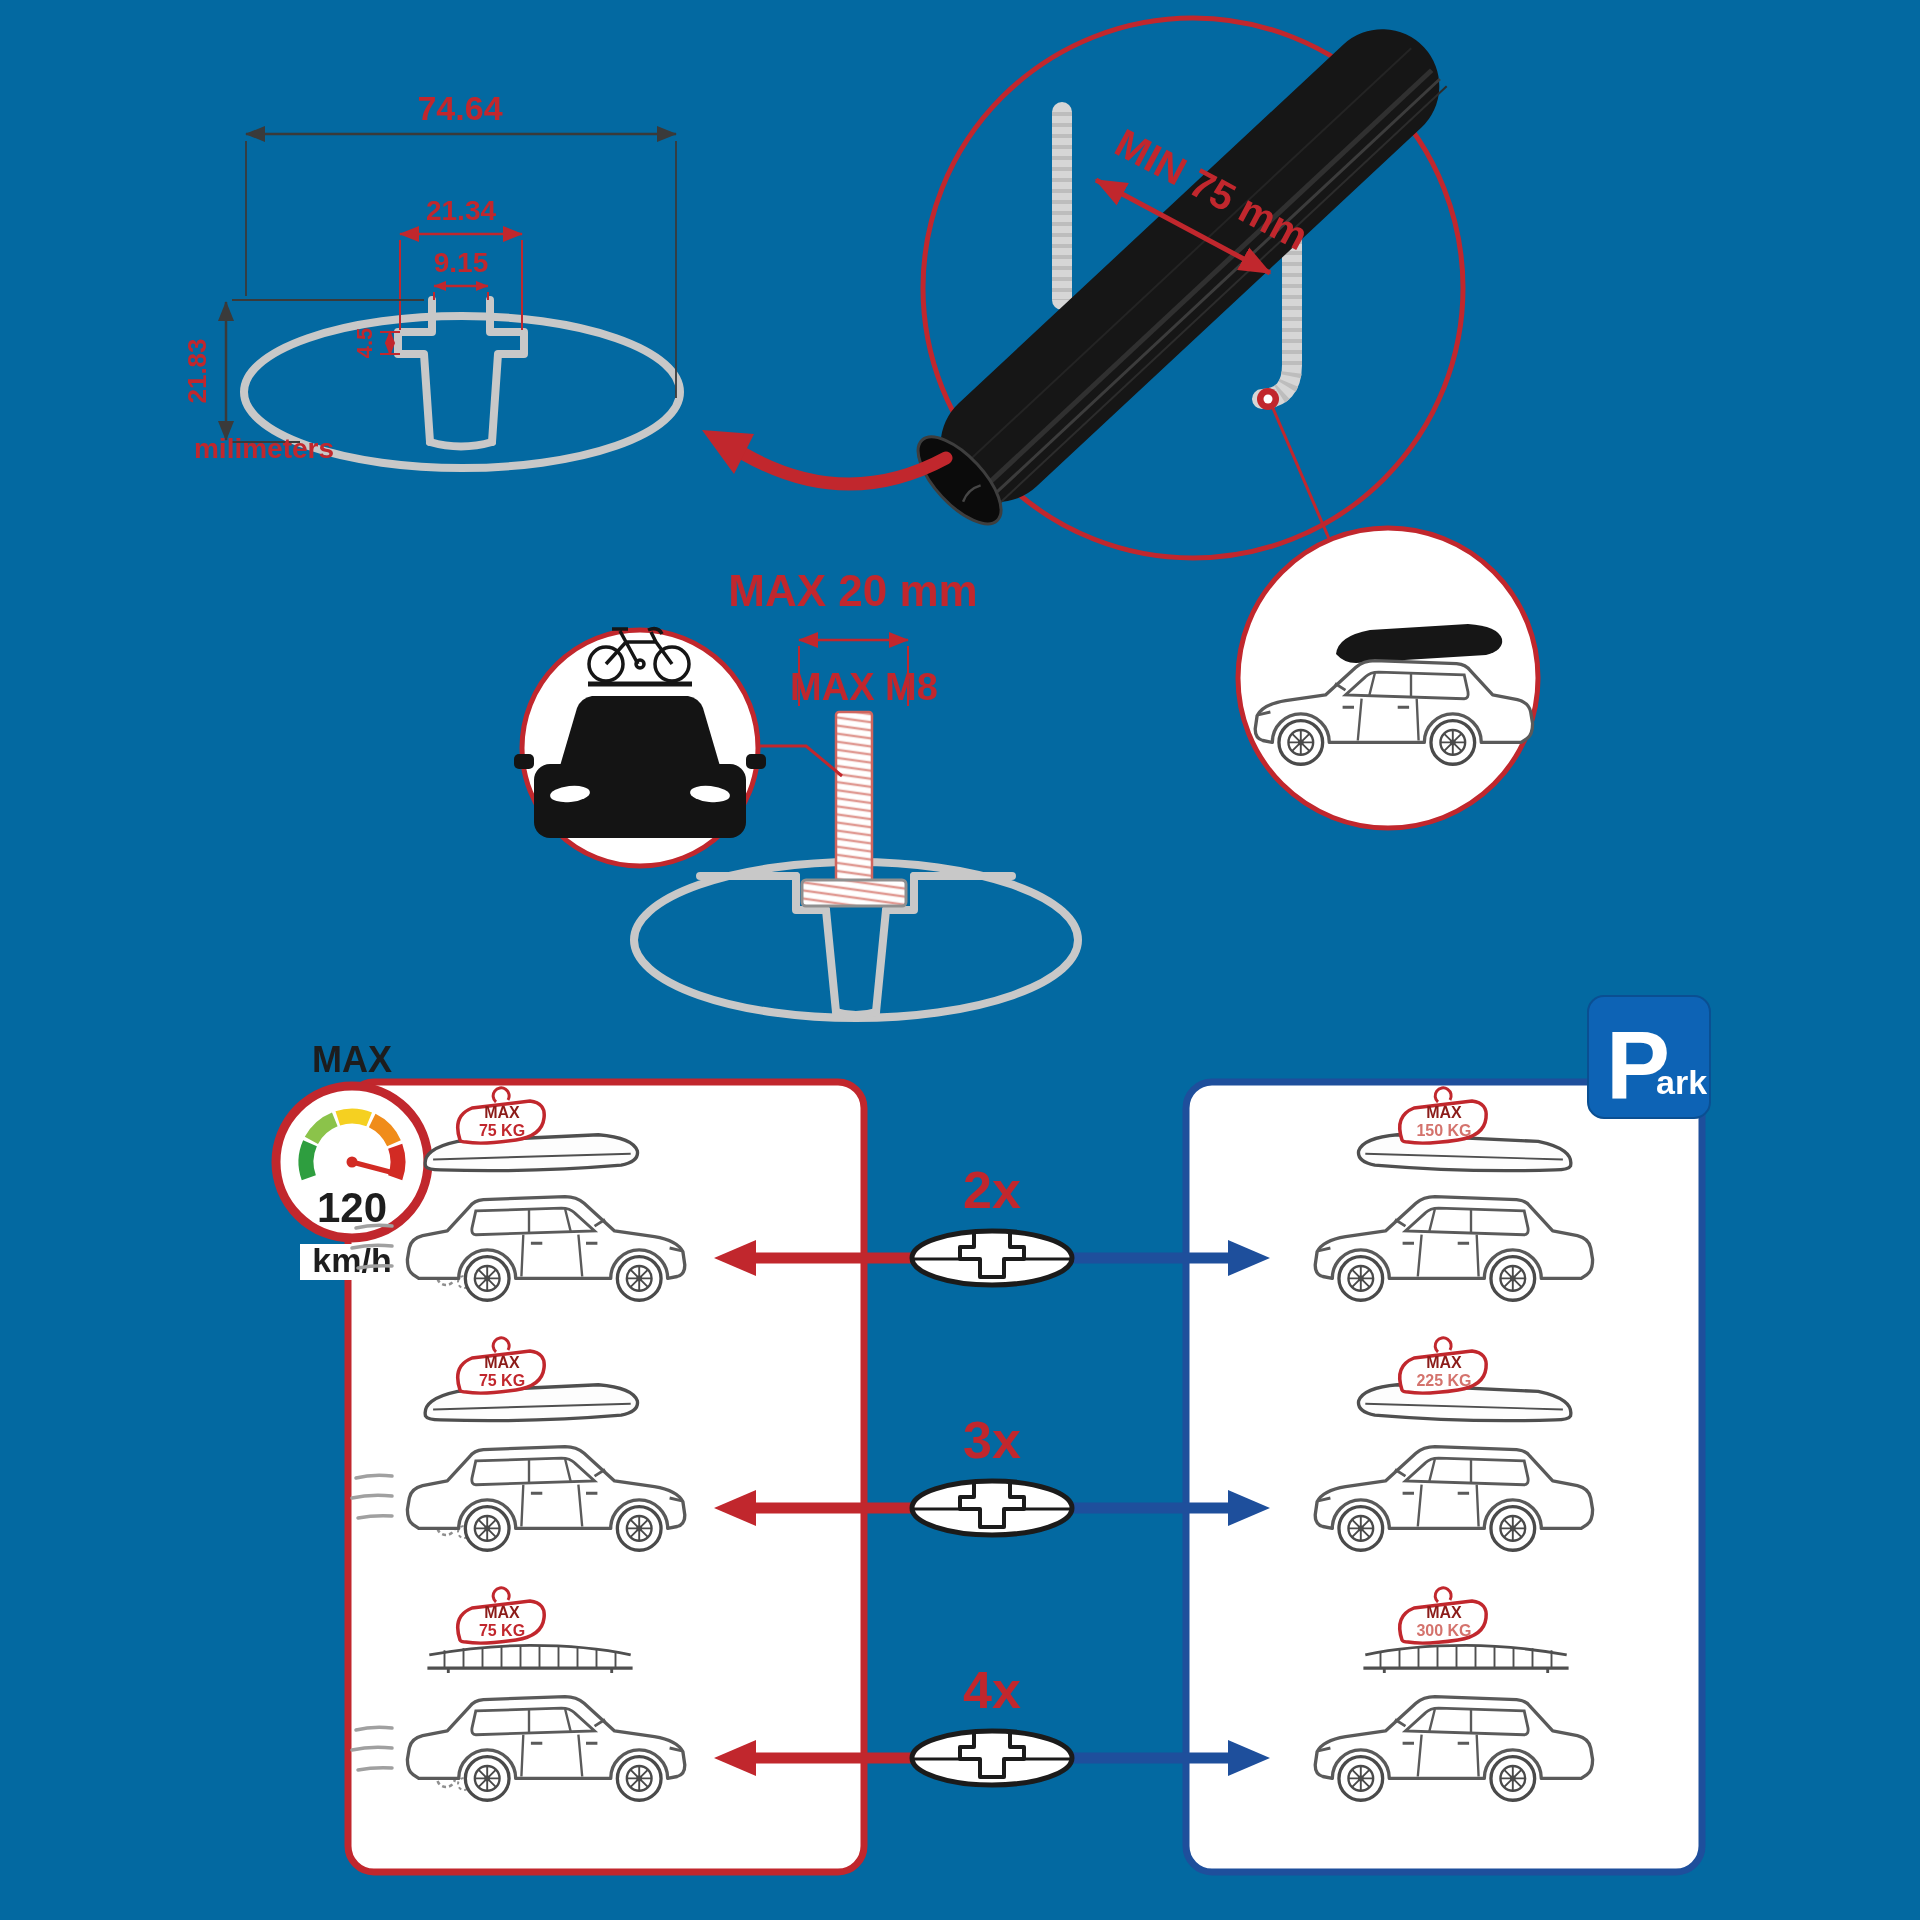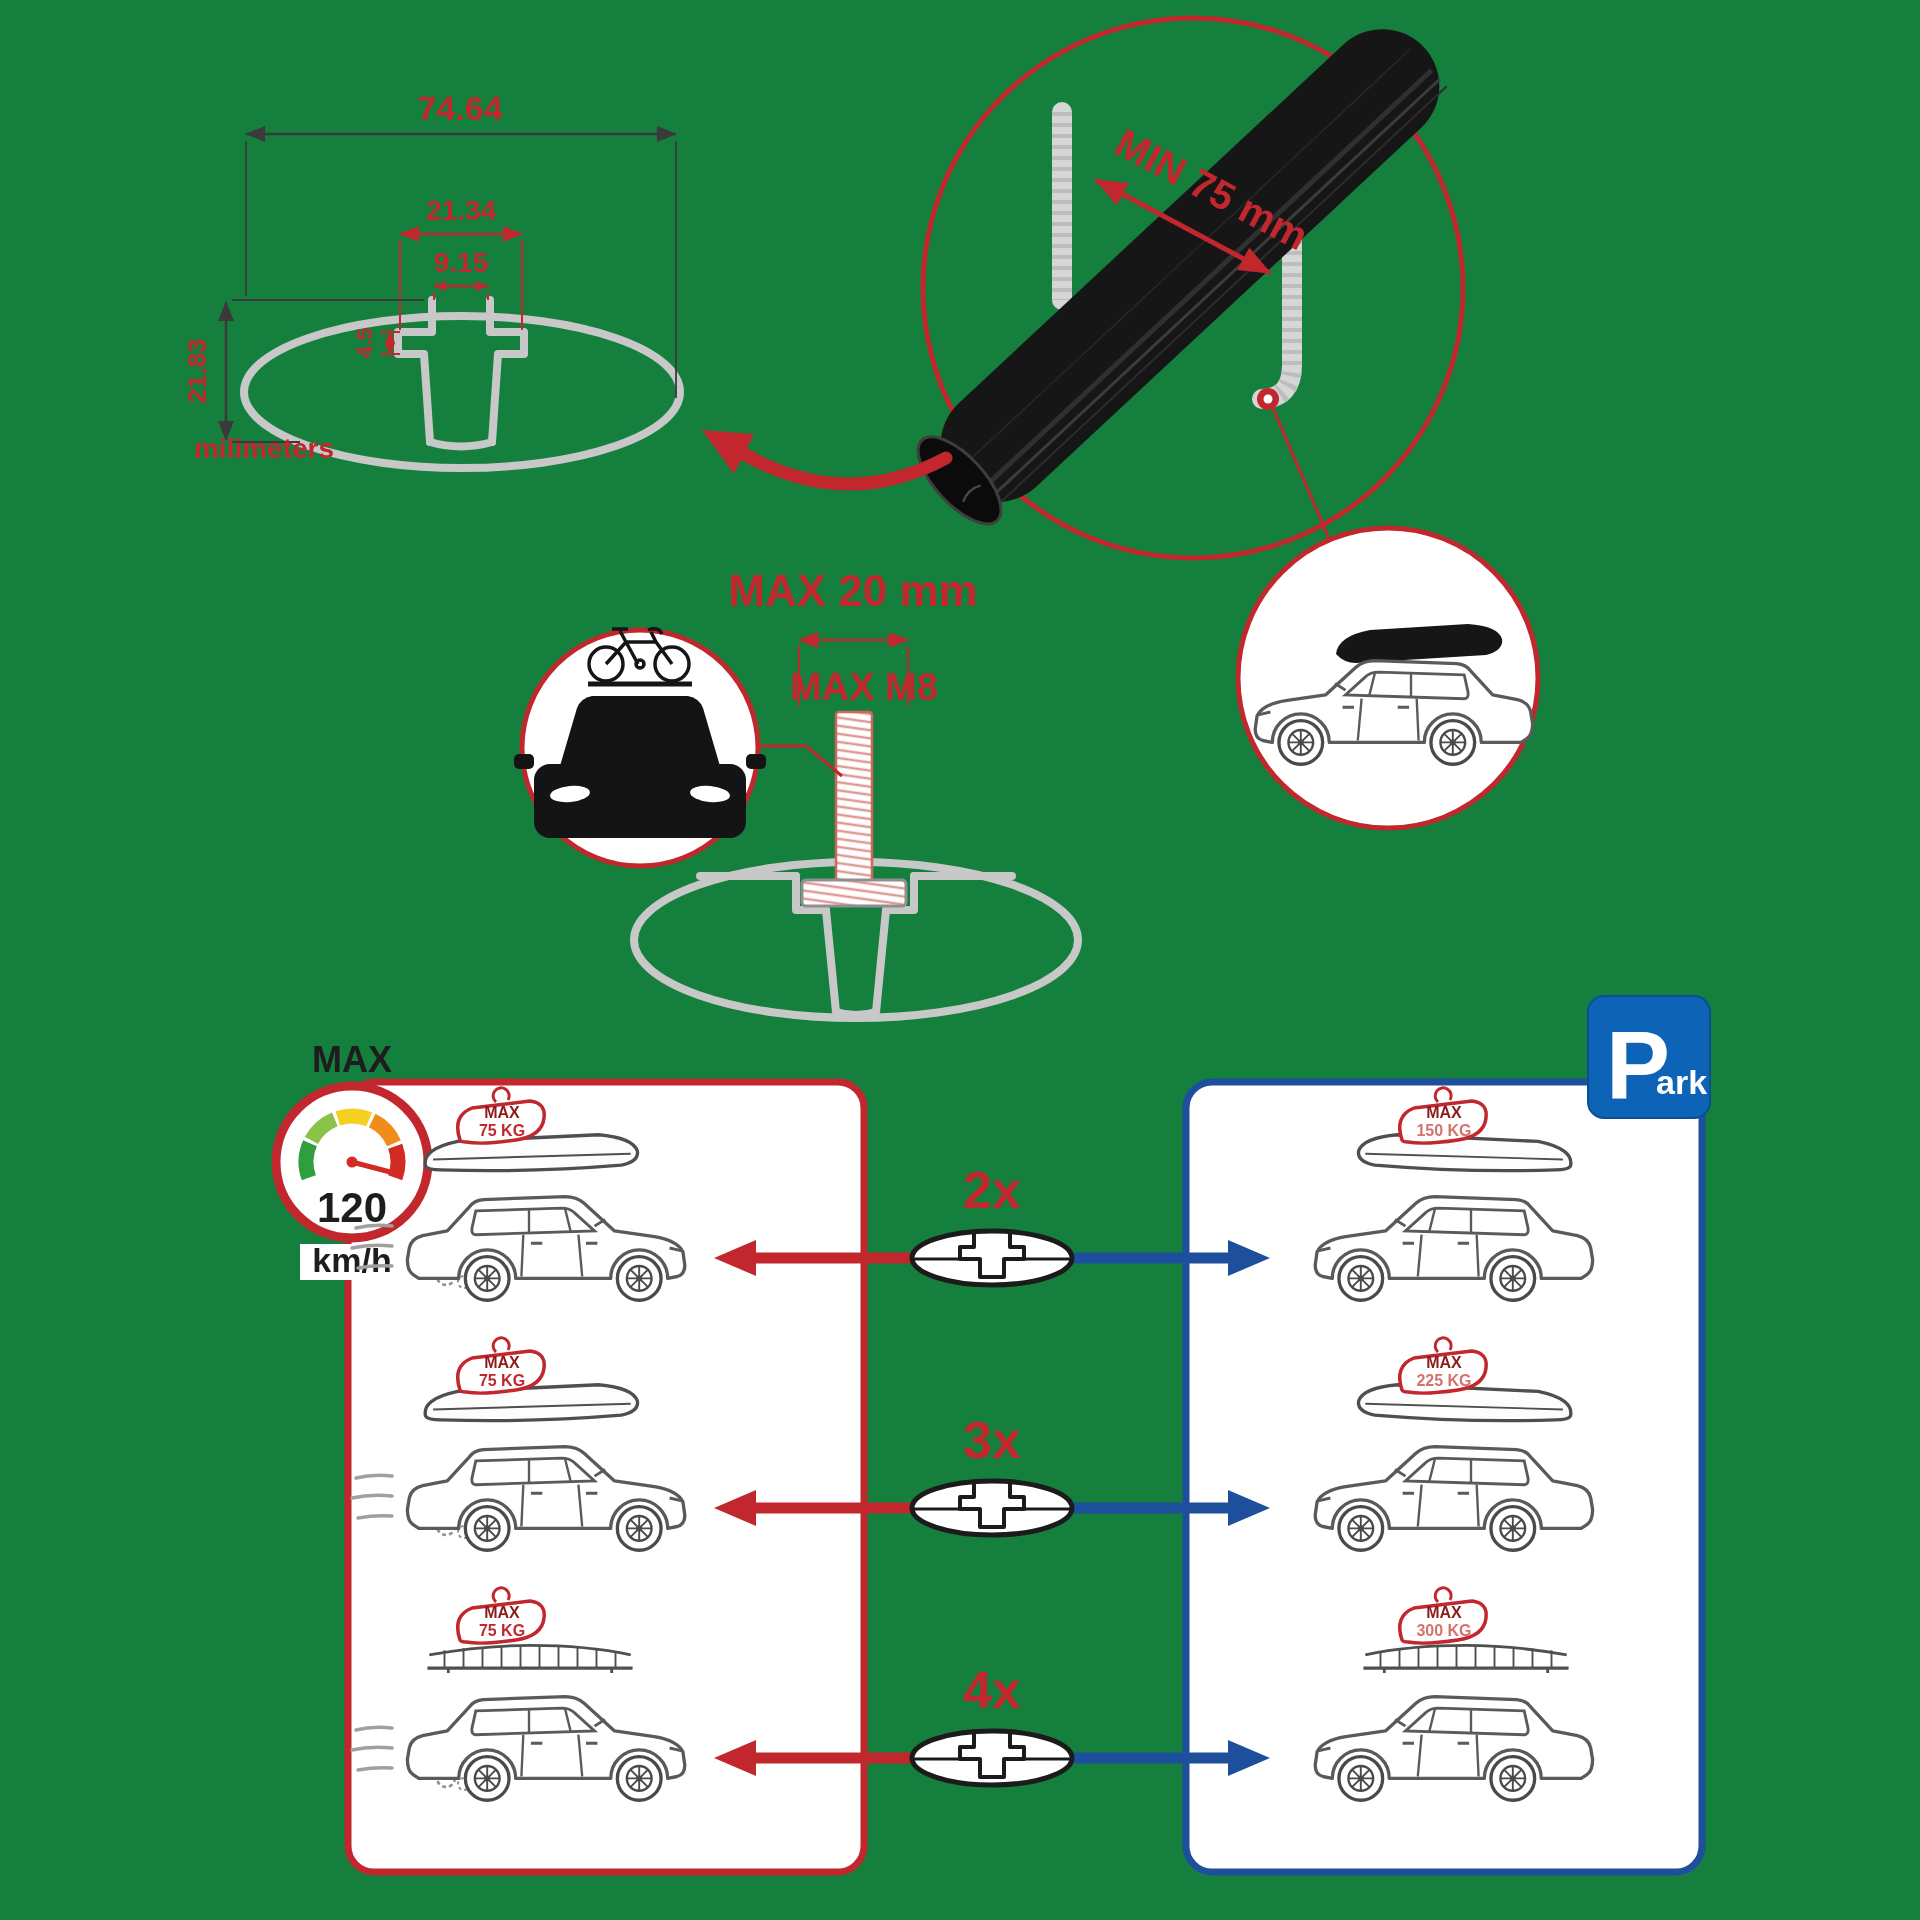--- a/index.html
+++ b/index.html
@@ -1,16 +1,16 @@
 <!DOCTYPE html>
 <html style="--red: #c1272d; --blue: #1e4f9c; --sign-blue: #0d63b5; --gray: #c8c8c8; --dark: #1a1a1a;"><head>
 <meta charset="utf-8">
 <style>
   html,body{margin:0;padding:0;background:#fff;}
-  .canvas{position:relative;width:1920px;height:1920px;background:#15803d;overflow:hidden;}
+  .canvas{position:relative;width:1920px;height:1920px;background:#0369a1;overflow:hidden;}
   .canvas > svg{position:absolute;left:0;top:0;}
   text{font-family:"Liberation Sans","DejaVu Sans",sans-serif;}
   .red{fill:var(--red,#c1272d);}
   .dark{fill:#1d1d1d;}
   .white{fill:#ffffff;}
   .b{font-weight:bold;}
   .f16{font-size:16px}.f22{font-size:22px}.f26{font-size:26px}
   .f28{font-size:28px}.f34{font-size:34px}.f36{font-size:36px}
   .f38{font-size:38px}.f40{font-size:40px}.f42{font-size:42px}.f44{font-size:44px}
   .f52{font-size:52px}.f96{font-size:96px}

